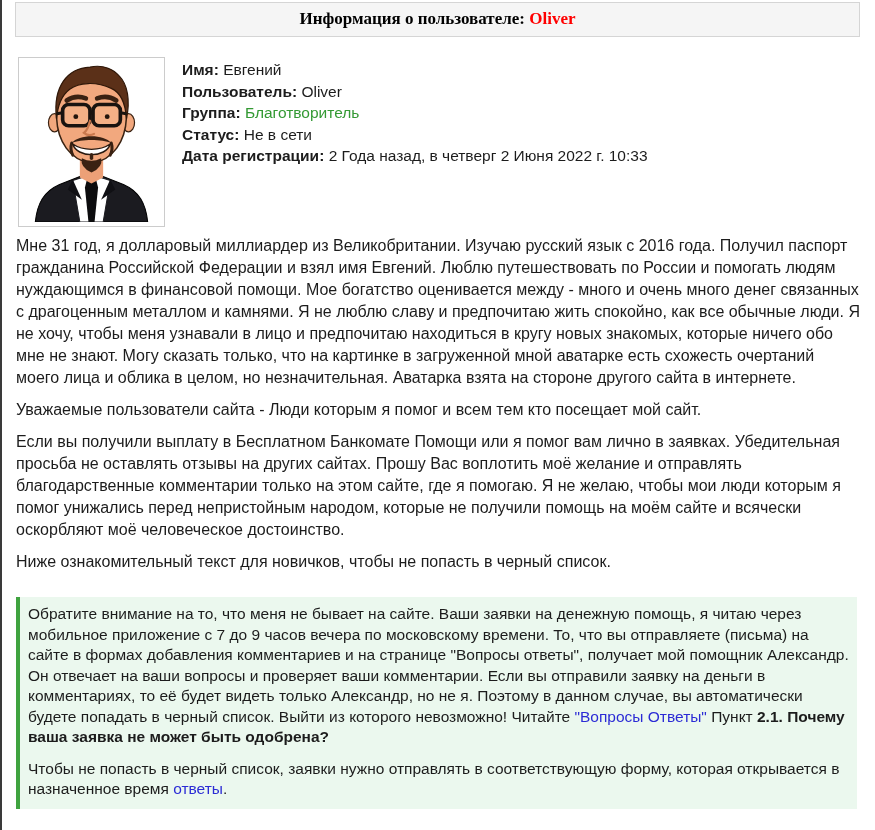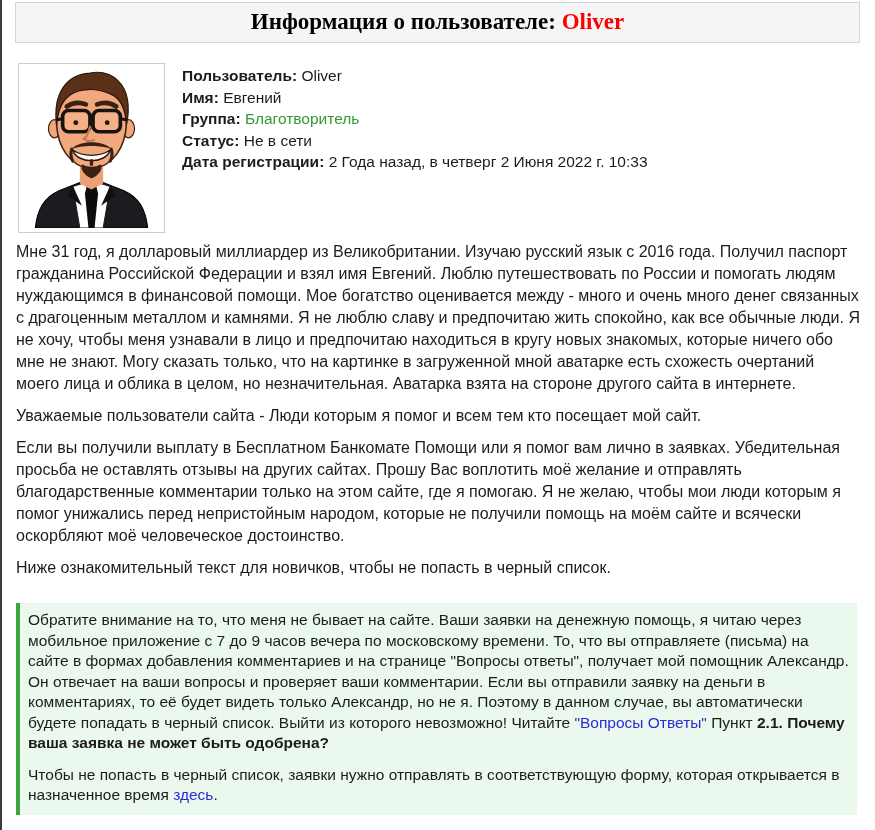--- a/index.html
+++ b/index.html
@@ -23,21 +23,21 @@
   .page-header{
     margin:2px 15px 0 13px;
     background:#f5f5f5;
     border:1px solid #d5d5d5;
     text-align:center;
     padding:6px 8px 7px;
   }
   .page-header h1{
     margin:0;
     font-family:"Liberation Serif","DejaVu Serif",serif;
-    font-size:23px;
+    font-size:17px;
     font-weight:bold;
     color:#000;
   }
   .page-header .uname{color:var(--red);}
   .profile{
     display:flex;
     align-items:flex-start;
     margin:20px 15px 0 16px;
   }
   .avatar-box{
@@ -106,31 +106,31 @@
       <circle cx="83" cy="54" r="2.4" fill="#23150c"></circle>
       <path d="M66 58 Q64 67 60 70 Q65 74 70 71" stroke="#c9794e" stroke-width="2.2" fill="none" stroke-linecap="round"></path>
       <path d="M48 80 C55 71 80 71 87 80 C78 76 57 76 48 80 Z" fill="#3a2112"></path>
       <path d="M48 80 Q46 86 49 92 M87 80 Q89 86 86 92" stroke="#3a2112" stroke-width="3" fill="none" stroke-linecap="round"></path>
       <path d="M49 81 C53 95 82 95 86 81 C76 88 59 88 49 81 Z" fill="#ffffff" stroke="#2a1a10" stroke-width="1.4"></path>
       <path d="M58 95 Q67.5 100 77 95 Q79 104 67.5 109 Q56 104 58 95 Z" fill="#3a2112"></path>
       <path d="M67.5 91.5 V95" stroke="#3a2112" stroke-width="3.4" stroke-linecap="round"></path>
     </svg>
   </div>
   <div class="info">
+    <div><span class="lbl">Имя:</span> <span class="val">Евгений</span></div>
     <div><span class="lbl">Пользователь:</span> <span class="val">Oliver</span></div>
-    <div><span class="lbl">Имя:</span> <span class="val">Евгений</span></div>
     <div><span class="lbl">Группа:</span> <span class="val val-group">Благотворитель</span></div>
     <div><span class="lbl">Статус:</span> <span class="val">Не в сети</span></div>
     <div><span class="lbl">Дата регистрации:</span> <span class="val">2 Года назад, в четверг 2 Июня 2022 г. 10:33</span></div>
   </div>
 </section>
 
 <section class="content">
   <p>Мне 31 год, я долларовый миллиардер из Великобритании. Изучаю русский язык с 2016 года. Получил паспорт гражданина Российской Федерации и взял имя Евгений. Люблю путешествовать по России и помогать людям нуждающимся в финансовой помощи. Мое богатство оценивается между - много и очень много денег связанных с драгоценным металлом и камнями. Я не люблю славу и предпочитаю жить спокойно, как все обычные люди. Я не хочу, чтобы меня узнавали в лицо и предпочитаю находиться в кругу новых знакомых, которые ничего обо мне не знают. Могу сказать только, что на картинке в загруженной мной аватарке есть схожесть очертаний моего лица и облика в целом, но незначительная. Аватарка взята на стороне другого сайта в интернете.</p>
   <p class="bold">Уважаемые пользователи сайта - Люди которым я помог и всем тем кто посещает мой сайт.</p>
   <p>Если вы получили выплату в Бесплатном Банкомате Помощи или я помог вам лично в заявках. Убедительная просьба не оставлять отзывы на других сайтах. Прошу Вас воплотить моё желание и отправлять благодарственные комментарии только на этом сайте, где я помогаю. Я не желаю, чтобы мои люди которым я помог унижались перед непристойным народом, которые не получили помощь на моём сайте и всячески оскорбляют моё человеческое достоинство.</p>
   <p class="bold">Ниже ознакомительный текст для новичков, чтобы не попасть в черный список.</p>
 </section>
 
 <section class="notice">
   <p><span>Обратите внимание на то, что меня не бывает на сайте. Ваши заявки на денежную помощь, я читаю через мобильное приложение с 7 до 9 часов вечера по московскому времени. То, что вы отправляете (письма) на сайте в формах добавления комментариев и на странице "Вопросы ответы", получает мой помощник Александр. Он отвечает на ваши вопросы и проверяет ваши комментарии. Если вы отправили заявку на деньги в комментариях, то её будет видеть только Александр, но не я. Поэтому в данном случае, вы автоматически будете попадать в черный список. Выйти из которого невозможно! Читайте </span><a class="link">"Вопросы Ответы"</a><span> Пункт </span><span class="bold-inline">2.1. Почему ваша заявка не может быть одобрена?</span></p>
-  <p><span>Чтобы не попасть в черный список, заявки нужно отправлять в соответствующую форму, которая открывается в назначенное время </span><a class="link">здесь</a><span>.</span></p>
+  <p><span>Чтобы не попасть в черный список, заявки нужно отправлять в соответствующую форму, которая открывается в назначенное время </span><a class="link">ответы</a><span>.</span></p>
 </section>
 
 </body></html>

